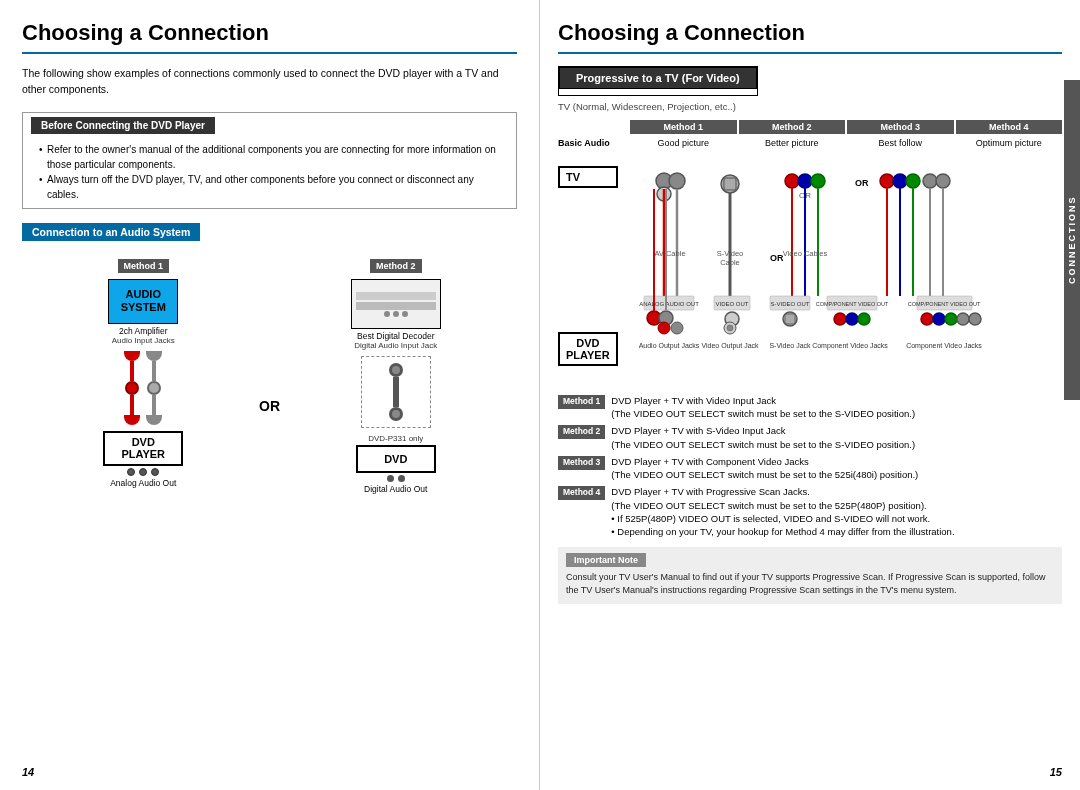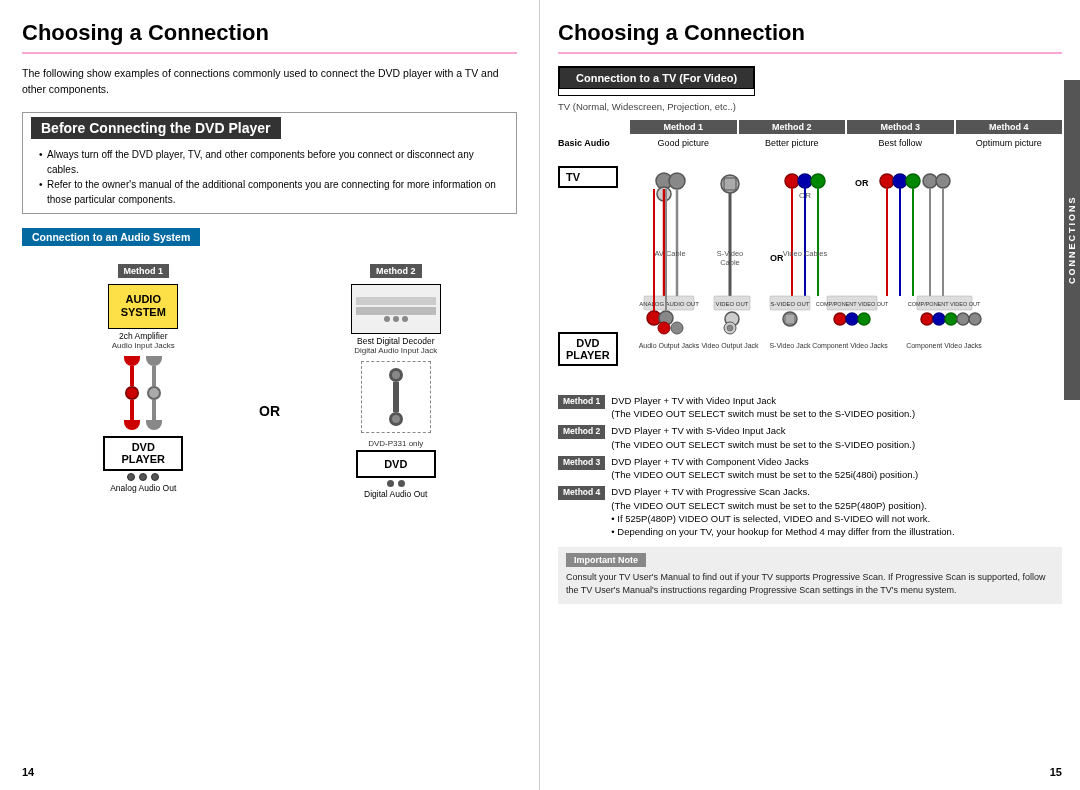--- a/index.html
+++ b/index.html
@@ -30,34 +30,34 @@
       width: 50%;
       height: 100%;
       padding: 20px 18px 15px 18px;
       position: relative;
       display: flex;
       flex-direction: column;
     }
     .page-title {
       font-size: 22px;
       font-weight: bold;
-      border-bottom: 2px solid #f9a8d4;
+      border-bottom: 2px solid #0369a1;
       padding-bottom: 6px;
       margin-bottom: 12px;
     }
     .intro-text {
       font-size: 10.5px;
       line-height: 1.5;
       margin-bottom: 14px;
     }
     .section-header {
       background: #333;
       color: #fff;
       font-weight: bold;
-      font-size: 14px;
+      font-size: 10px;
       padding: 3px 10px;
       display: inline-block;
       margin-bottom: 8px;
     }
     .section-box {
       border: 1px solid #999;
       padding: 4px 8px 6px 8px;
       margin-bottom: 14px;
     }
     .bullet-list {
@@ -96,20 +96,21 @@
       padding: 2px 6px;
       margin-bottom: 6px;
       display: inline-block;
     }
     
     .page-number {
       position: absolute;
       bottom: 12px;
       font-size: 11px;
       font-weight: bold;
+      font-style: italic;
     }
     .page-number-left { left: 22px; }
     .page-number-right { right: 18px; }
 
     
     .tv-connection-header {
       background: #333;
       color: #fff;
       font-weight: bold;
       font-size: 11px;
@@ -224,21 +225,21 @@
 
     
     .audio-system-box {
       border: 1.5px solid #000;
       width: 70px;
       height: 45px;
       display: flex;
       flex-direction: column;
       align-items: center;
       justify-content: center;
-      background: #fde047;
+      background: #0ea5e9;
       font-weight: bold;
       font-size: 10px;
       text-align: center;
       padding: 2px;
     }
     .label-text {
       font-size: 8.5px;
       text-align: center;
       margin-top: 2px;
     }
@@ -286,22 +287,22 @@
 <div class="page">
 
   <div class="left-page">
     <div class="page-title">Choosing a Connection</div>
 
     <p class="intro-text">The following show examples of connections commonly used to connect the DVD player with a TV and other components.</p>
 
     <div class="section-box">
       <div class="section-header">Before Connecting the DVD Player</div>
       <ul class="bullet-list">
+        <li>Refer to the owner's manual of the additional components you are connecting for more information on those particular components.</li>
         <li>Always turn off the DVD player, TV, and other components before you connect or disconnect any cables.</li>
-        <li>Refer to the owner's manual of the additional components you are connecting for more information on those particular components.</li>
       </ul>
     </div>
 
     <div class="audio-section">
       <div class="audio-section-header">Connection to an Audio System</div>
 
       <div class="left-diagram">
 
         <div class="method1-area">
           <div class="method-badge">Method 1</div>
@@ -392,21 +393,21 @@
     </div>
 
     <div class="page-number page-number-left">14</div>
   </div>
 
   <div class="right-page" style="position:relative;">
     <div class="page-title">Choosing a Connection</div>
 
     <div>
       <div style="border:1px solid #000;display:inline-block;margin-bottom:5px;">
-        <div class="tv-connection-header">Connection to a TV (For Video)</div>
+        <div class="tv-connection-header">Progressive to a TV (For Video)</div>
       </div>
       <div class="tv-subtitle">TV (Normal, Widescreen, Projection, etc..)</div>
 
       
       <div style="display:grid;grid-template-columns:70px repeat(4,1fr);gap:2px;margin-bottom:2px;">
         <div></div>
         <div class="method-header-cell">Method 1</div>
         <div class="method-header-cell">Method 2</div>
         <div class="method-header-cell">Method 3</div>
         <div class="method-header-cell">Method 4</div>

